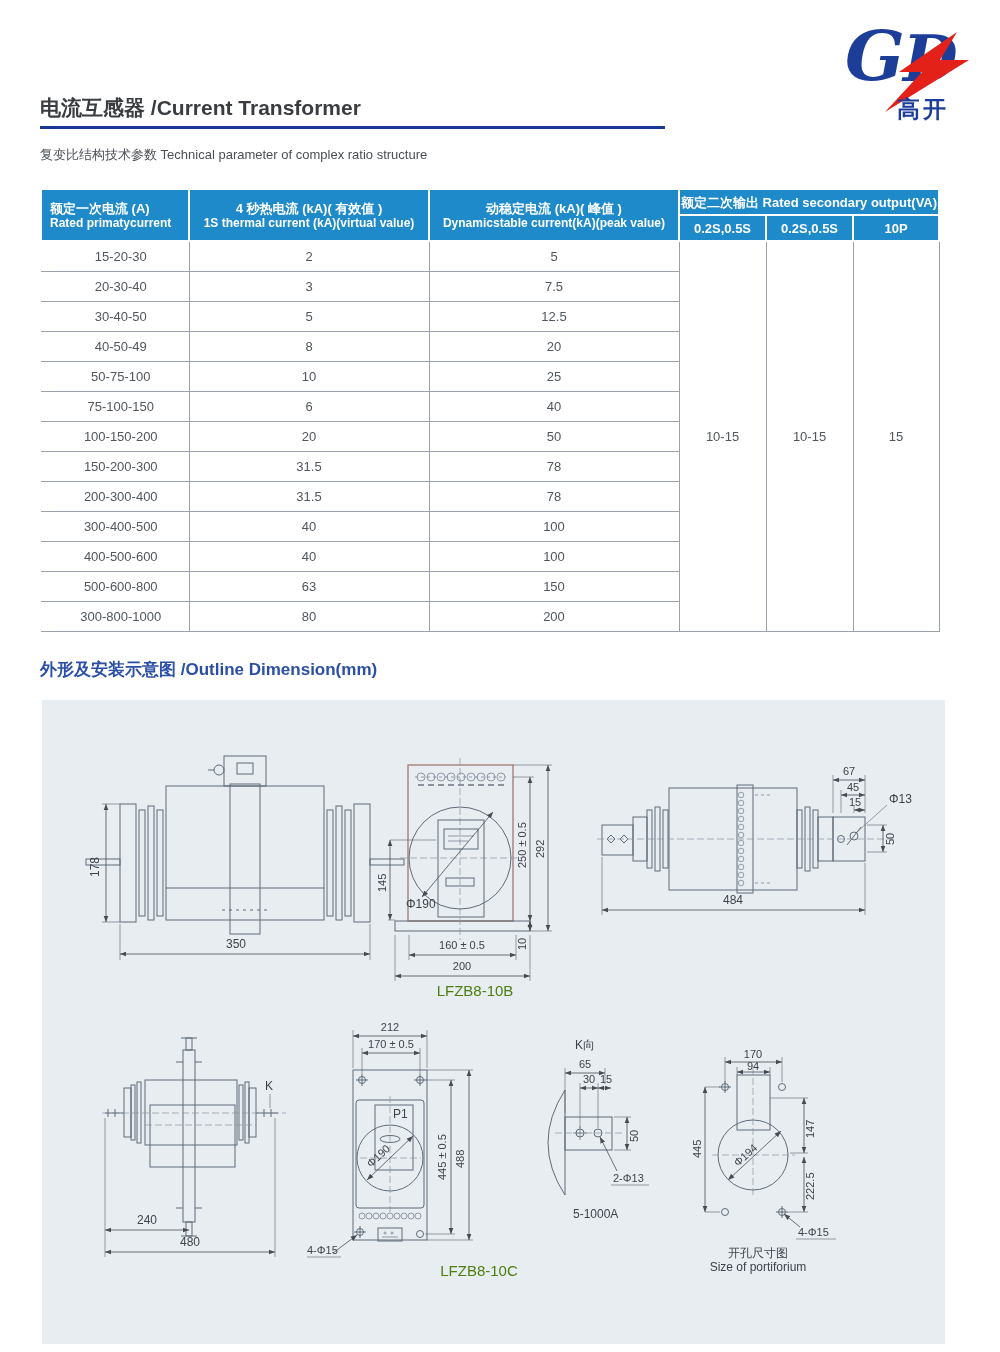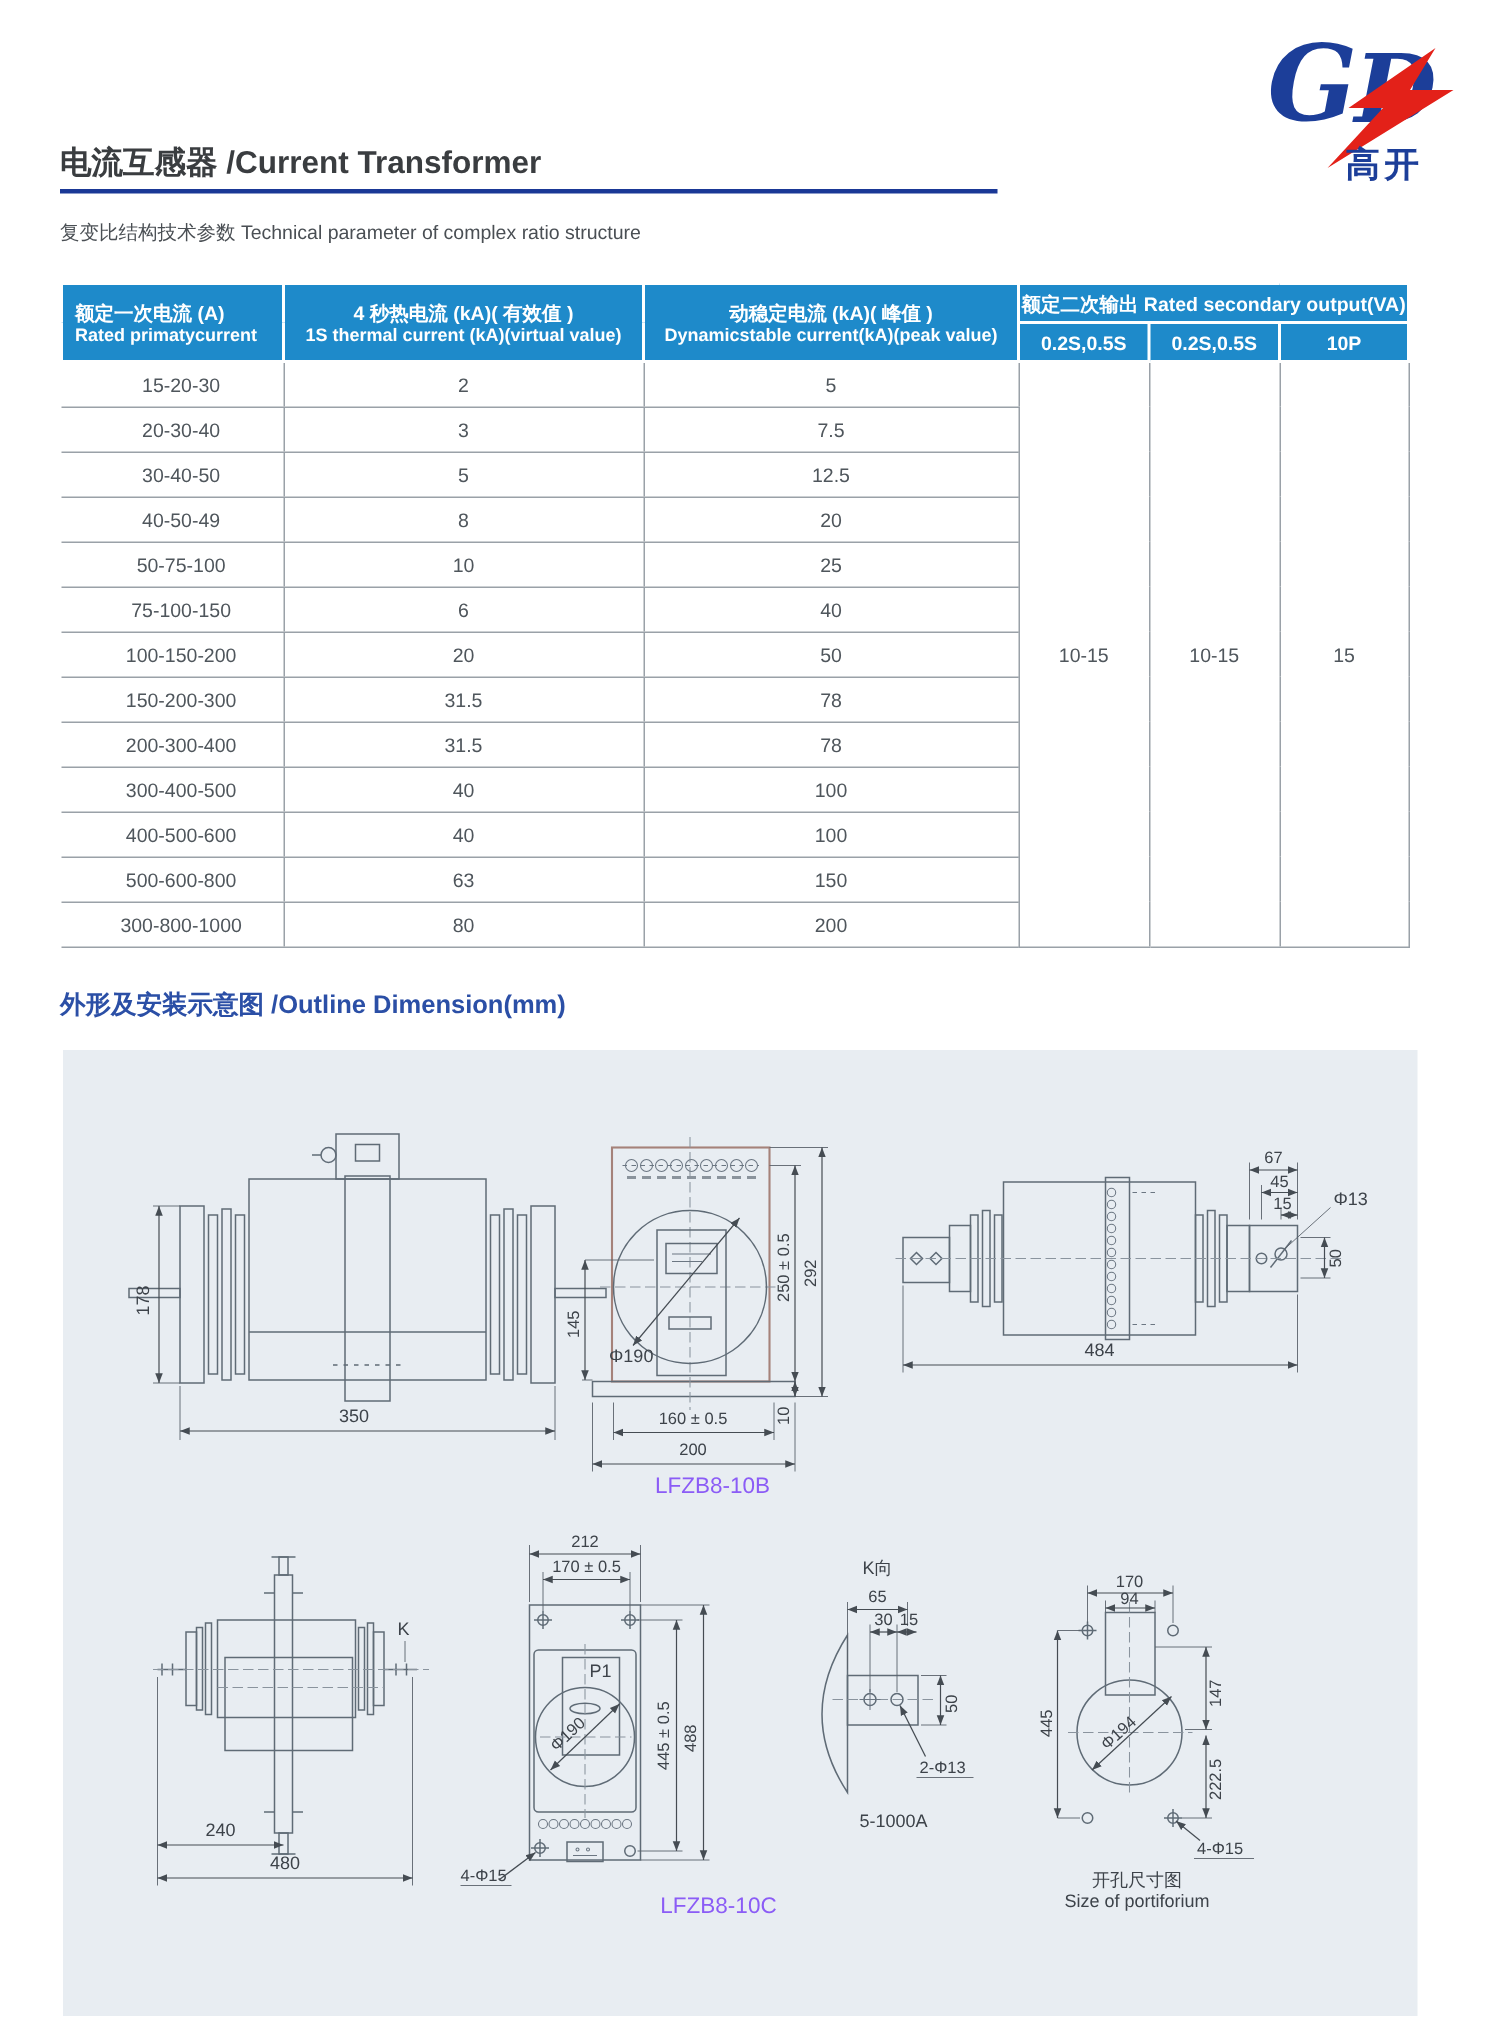--- a/index.html
+++ b/index.html
@@ -32,21 +32,21 @@
   td.c1, td.c2, td.c3 { border-bottom:1px solid #9aa1a8; }
   td.c2, td.c3 { border-left:1px solid #9aa1a8; }
   td.cs { border-left:1px solid #9aa1a8; border-bottom:1px solid #9aa1a8; }
   td.csr { border-right:1px solid #9aa1a8; }
 
   .caption2 { position:absolute; left:40px; top:658px; font-size:17px; font-weight:bold; color:#2b4fa6; }
 
   
   .panel { position:absolute; left:42px; top:700px; width:903px; height:644px; background:#e8edf2; }
   .panel svg { position:absolute; overflow:visible; }
-  .fig-label { position:absolute; font-size:15px; color:#8b5cf6; text-align:center; width:130px; }
+  .fig-label { position:absolute; font-size:15px; color:#4d7c0f; text-align:center; width:130px; }
 
   .draw { stroke:#5f6b76; stroke-width:1; fill:none; }
   .drawthin { stroke:#6b7682; stroke-width:.7; fill:none; }
   .accent { stroke:#a5827a; stroke-width:1.4; fill:none; }
   .cl { stroke:#8a949e; stroke-width:.7; stroke-dasharray:7 3; fill:none; }
   .dim { stroke:#454c53; stroke-width:.8; fill:none; }
   .ext { stroke:#5a626b; stroke-width:.6; fill:none; }
   .dimtxt { font-family:"Liberation Sans",sans-serif; font-size:11px; fill:#3d434a; }
   .dimtxt12 { font-family:"Liberation Sans",sans-serif; font-size:12px; fill:#3d434a; }
   .mark { fill:#8a939c; }

